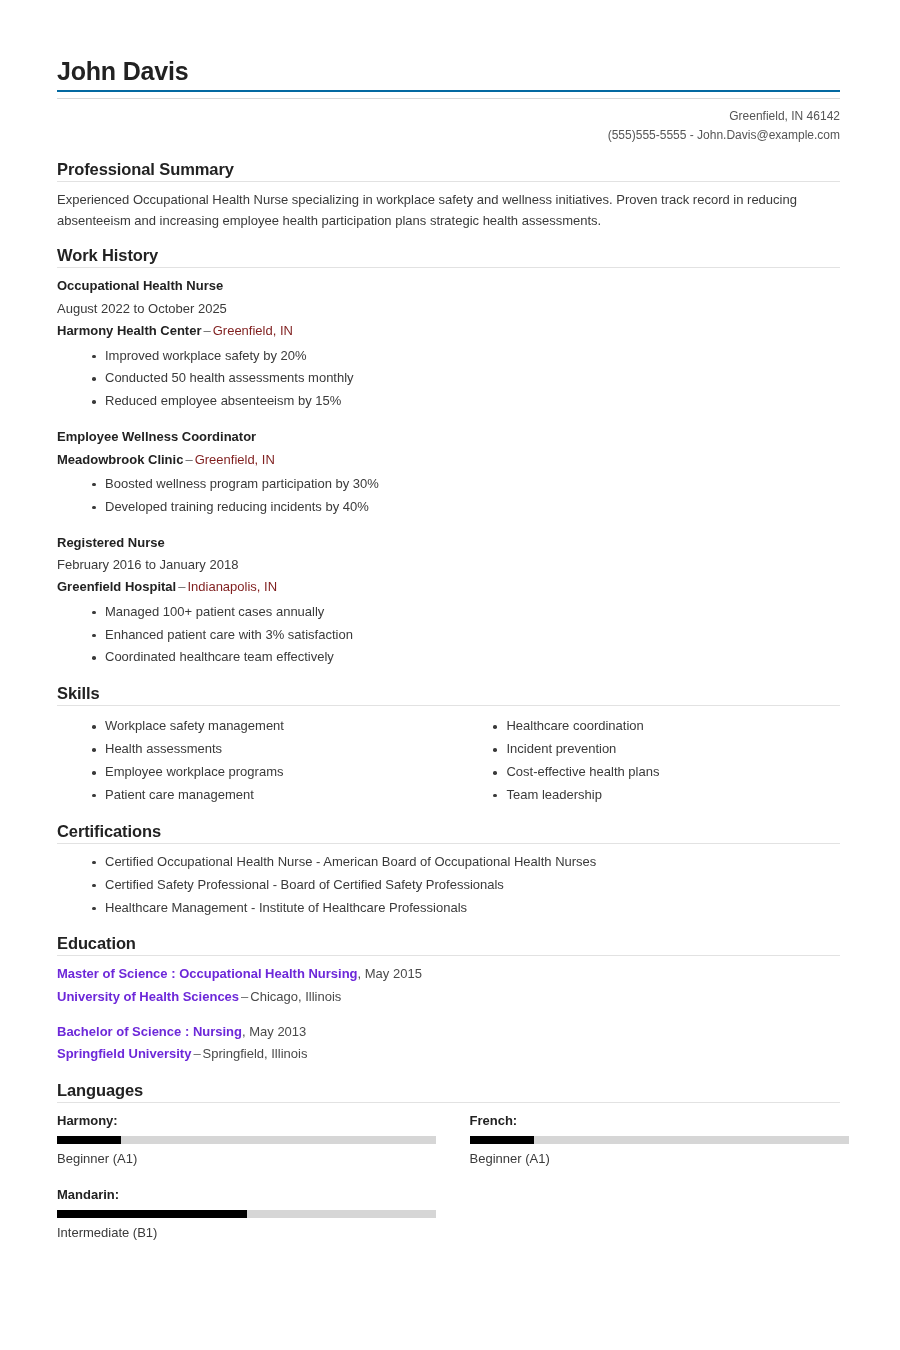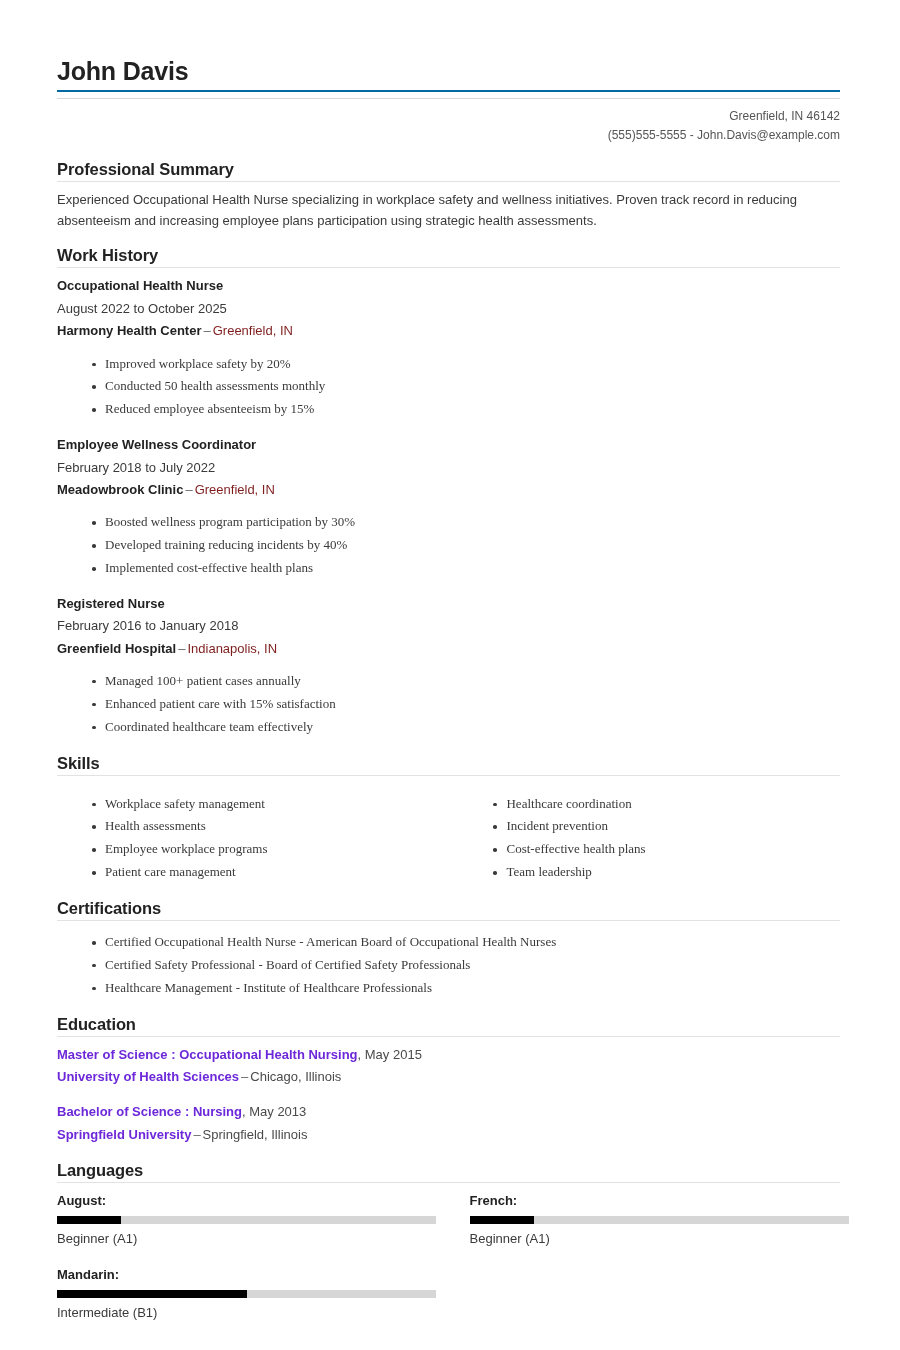--- a/index.html
+++ b/index.html
@@ -95,23 +95,22 @@
   .job-company .sep {
     color: #666666;
     padding: 0 2px;
   }
   .job-company .location {
     color: #7f1d1d;
   }
 
   ul.bullets {
     list-style: none;
-    margin: 10px 0 0 0;
+    margin: 2px 0 0 0;
     padding: 0;
-    font-family: Liberation Serif, serif;
   }
   ul.bullets li {
     font-size: 13px;
     color: #3a3a3a;
     line-height: 1.76;
     padding-left: 48px;
     position: relative;
   }
   ul.bullets li::before {
     content: "";
@@ -203,21 +202,21 @@
     </div>
   </div>
   <div class="contact">
     <div>Greenfield, IN 46142</div>
     <div>(555)555-5555 - John.Davis@example.com</div>
   </div>
 
   <div class="section">
     <h2 class="section-title">Professional Summary</h2>
     <div class="section-rule"></div>
-    <p class="summary-text">Experienced Occupational Health Nurse specializing in workplace safety and wellness initiatives. Proven track record in reducing absenteeism and increasing employee plans participation using strategic health assessments.</p>
+    <p class="summary-text">Experienced Occupational Health Nurse specializing in workplace safety and wellness initiatives. Proven track record in reducing absenteeism and increasing employee health participation plans strategic health assessments.</p>
   </div>
 
   <div class="section">
     <h2 class="section-title">Work History</h2>
     <div class="section-rule"></div>
 
     <div class="job">
       <div class="job-title">Occupational Health Nurse</div>
       <div class="job-dates">August 2022 to October 2025</div>
       <div class="job-company">
@@ -225,40 +224,38 @@
       </div>
       <ul class="bullets">
         <li>Improved workplace safety by 20%</li>
         <li>Conducted 50 health assessments monthly</li>
         <li>Reduced employee absenteeism by 15%</li>
       </ul>
     </div>
 
     <div class="job">
       <div class="job-title">Employee Wellness Coordinator</div>
-      <div class="job-dates">February 2018 to July 2022</div>
       <div class="job-company">
         <span class="company">Meadowbrook Clinic</span><span class="sep">–</span><span class="location">Greenfield, IN</span>
       </div>
       <ul class="bullets">
         <li>Boosted wellness program participation by 30%</li>
         <li>Developed training reducing incidents by 40%</li>
-        <li>Implemented cost-effective health plans</li>
       </ul>
     </div>
 
     <div class="job">
       <div class="job-title">Registered Nurse</div>
       <div class="job-dates">February 2016 to January 2018</div>
       <div class="job-company">
         <span class="company">Greenfield Hospital</span><span class="sep">–</span><span class="location">Indianapolis, IN</span>
       </div>
       <ul class="bullets">
         <li>Managed 100+ patient cases annually</li>
-        <li>Enhanced patient care with 15% satisfaction</li>
+        <li>Enhanced patient care with 3% satisfaction</li>
         <li>Coordinated healthcare team effectively</li>
       </ul>
     </div>
   </div>
 
   <div class="section">
     <h2 class="section-title">Skills</h2>
     <div class="section-rule"></div>
     <div class="two-col">
       <div class="col">
@@ -316,21 +313,21 @@
       </div>
     </div>
   </div>
 
   <div class="section">
     <h2 class="section-title">Languages</h2>
     <div class="section-rule"></div>
 
     <div class="lang-grid">
       <div class="lang-item">
-        <div class="lang-name"><span>August</span><span class="colon">:</span></div>
+        <div class="lang-name"><span>Harmony</span><span class="colon">:</span></div>
         <div class="bar-track">
           <div class="bar-fill" style="width: 17%;"></div>
         </div>
         <div class="lang-level">Beginner (A1)</div>
       </div>
 
       <div class="lang-item right">
         <div class="lang-name"><span>French</span><span class="colon">:</span></div>
         <div class="bar-track">
           <div class="bar-fill" style="width: 17%;"></div>

